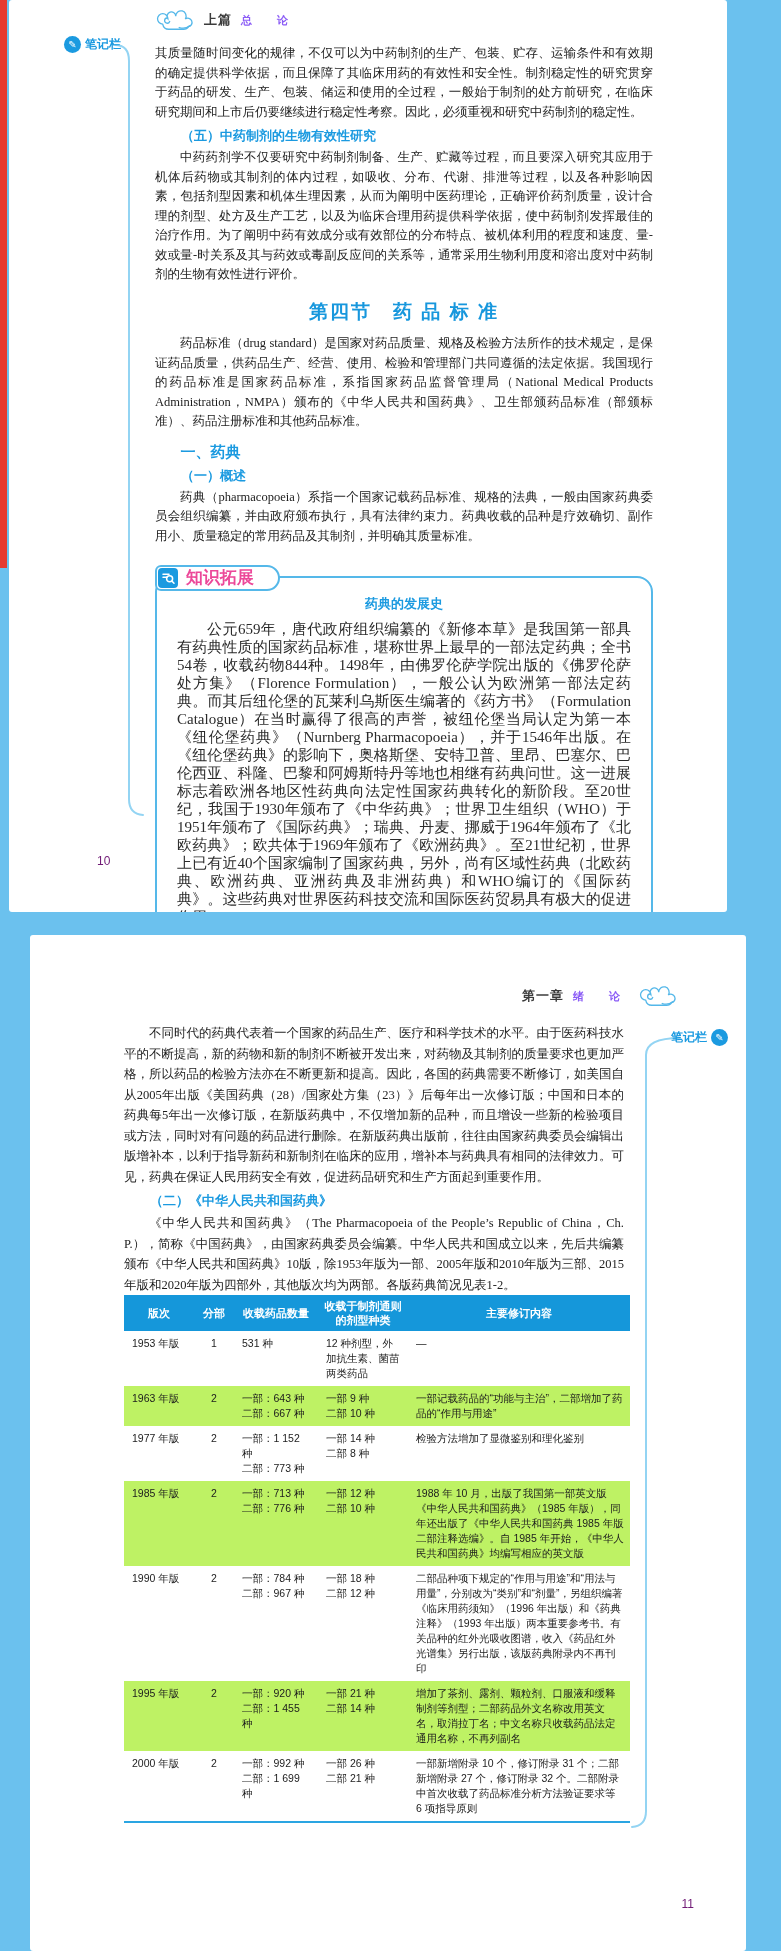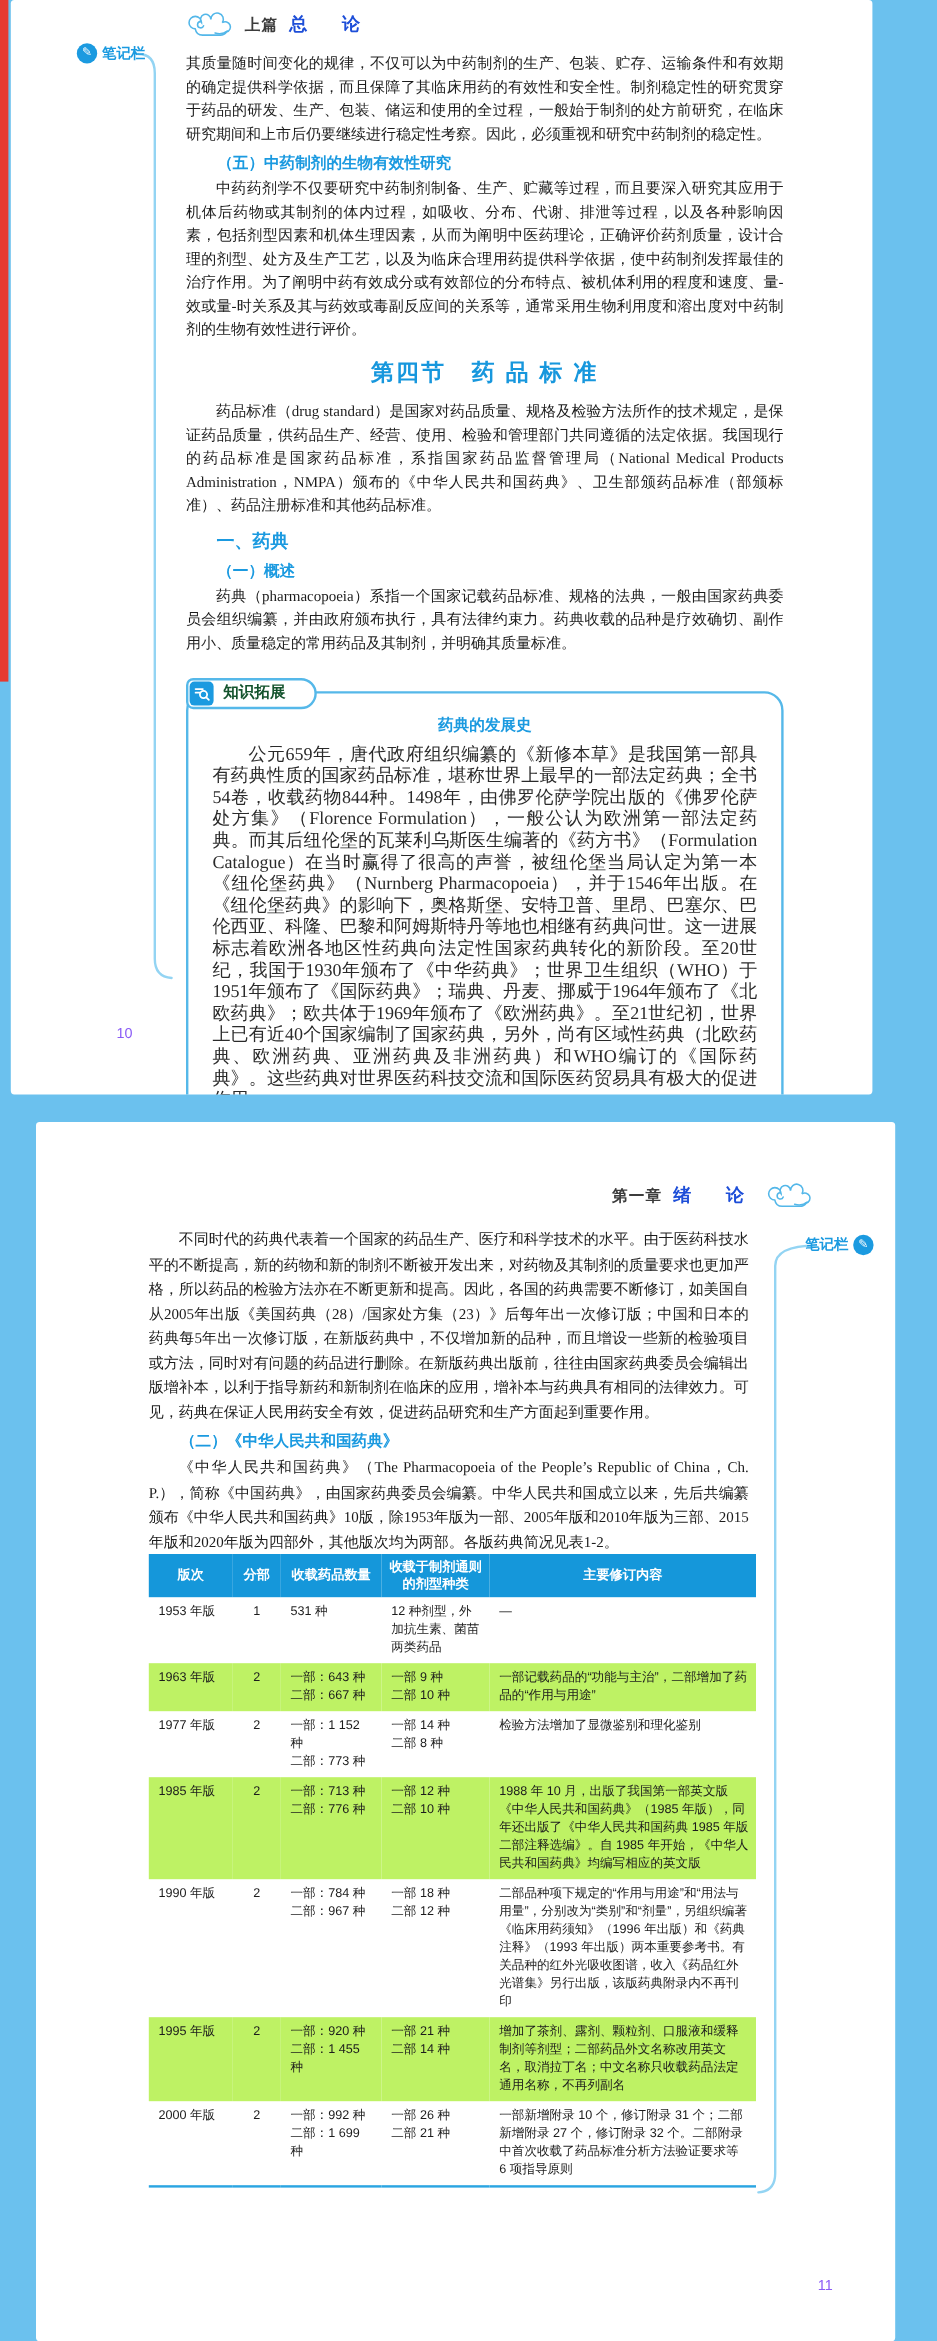--- a/index.html
+++ b/index.html
@@ -15,21 +15,21 @@
   .page-10 { left: 9px;  top: 0;     width: 718px; height: 912px; }
   .page-11 { left: 30px; top: 935px; width: 716px; height: 1016px; }
 
   .guide { position: absolute; left: 0; top: 0; pointer-events: none; }
 
   
   .hdr { position: absolute; display: flex; align-items: center; gap: 9px; }
   .hdr-1 { left: 144px; top: 5px; }
   .hdr-2 { right: 68px; top: 46px; }
   .hdr-part { font-weight: bold; font-size: 13px; color: #3c3c3c; letter-spacing: 1px; }
-  .hdr-title { font-family: "Liberation Sans", sans-serif; font-weight: bold; font-size: 15px; color: #1d4ed8; letter-spacing: 7px; }
+  .hdr-title { font-family: "Liberation Sans", sans-serif; font-weight: bold; font-size: 11px; color: #8b5cf6; letter-spacing: 7px; }
 
   
   .notes { position: absolute; display: flex; align-items: center; gap: 4px; }
   .notes-1 { left: 55px; top: 36px; }
   .notes-2 { right: 18px; top: 94px; }
   .notes-label { font-family: "Liberation Sans", sans-serif; font-weight: bold; font-size: 12px; color: #1b9ae0; }
   .pen {
     width: 17px; height: 17px; border-radius: 50%; background: #1b9ae0; color: #fff;
     font-size: 10px; line-height: 17px; text-align: center; flex: none;
   }
@@ -59,21 +59,21 @@
   }
   .ktab {
     position: absolute; top: -13px; left: -2px; display: flex; align-items: center;
     background: #fff; border: 2px solid #55b8e9; border-radius: 6px 13px 13px 6px;
     padding: 1px 24px 1px 1px;
   }
   .kicon {
     width: 20px; height: 20px; background: #1b9ae0; border-radius: 4px;
     display: flex; align-items: center; justify-content: center; margin-right: 8px; flex: none;
   }
-  .ktab-label { font-family: Liberation Mono, monospace; font-weight: bold; font-size: 13px; color: #14532d; }
+  .ktab-label { font-family: Liberation Serif, serif; font-weight: bold; font-size: 17px; color: #ec4899; }
   .ktitle { text-align: center; font-family: "Liberation Sans", sans-serif; font-weight: bold; color: #1b9ae0; font-size: 13px; margin: 0 0 6px; }
   .kbody { margin: 0; font-size: 15px; line-height: 18px; text-indent: 2em; text-align: justify; color: #2a2a2a; }
 
   
   .tbl-caption {
     font-family: "Liberation Sans", sans-serif; font-weight: bold; font-size: 12px;
     text-align: center; text-indent: 0; margin: 9px 0 7px; color: #222;
   }
   table.editions {
     border-collapse: collapse; width: 506px; table-layout: fixed;
@@ -82,21 +82,21 @@
   }
   .editions th {
     background: #1597da; color: #fff; font-weight: bold; font-size: 11px; line-height: 14px;
     padding: 4px 3px; text-align: center; vertical-align: middle;
   }
   .editions td { padding: 5px 6px 5px 8px; vertical-align: top; }
   .editions td.ctr { text-align: center; padding-left: 2px; padding-right: 2px; }
   .editions td.pre { white-space: pre-line; }
   .editions tr.alt { background: #bef264; }
 
-  .pagenum { position: absolute; font-family: "Liberation Sans", sans-serif; font-size: 12px; color: #8b5cf6; }
+  .pagenum { position: absolute; font-family: "Liberation Sans", sans-serif; font-size: 12px; color: #701a75; }
   .pn-1 { left: 88px; top: 854px; }
   .pn-2 { right: 52px; top: 962px; }
 </style>
 </head>
 <body>
 
 <div class="red-strip"></div>
 
 <section class="page page-10">
   <svg class="guide" width="718" height="912" viewBox="0 0 718 912">

